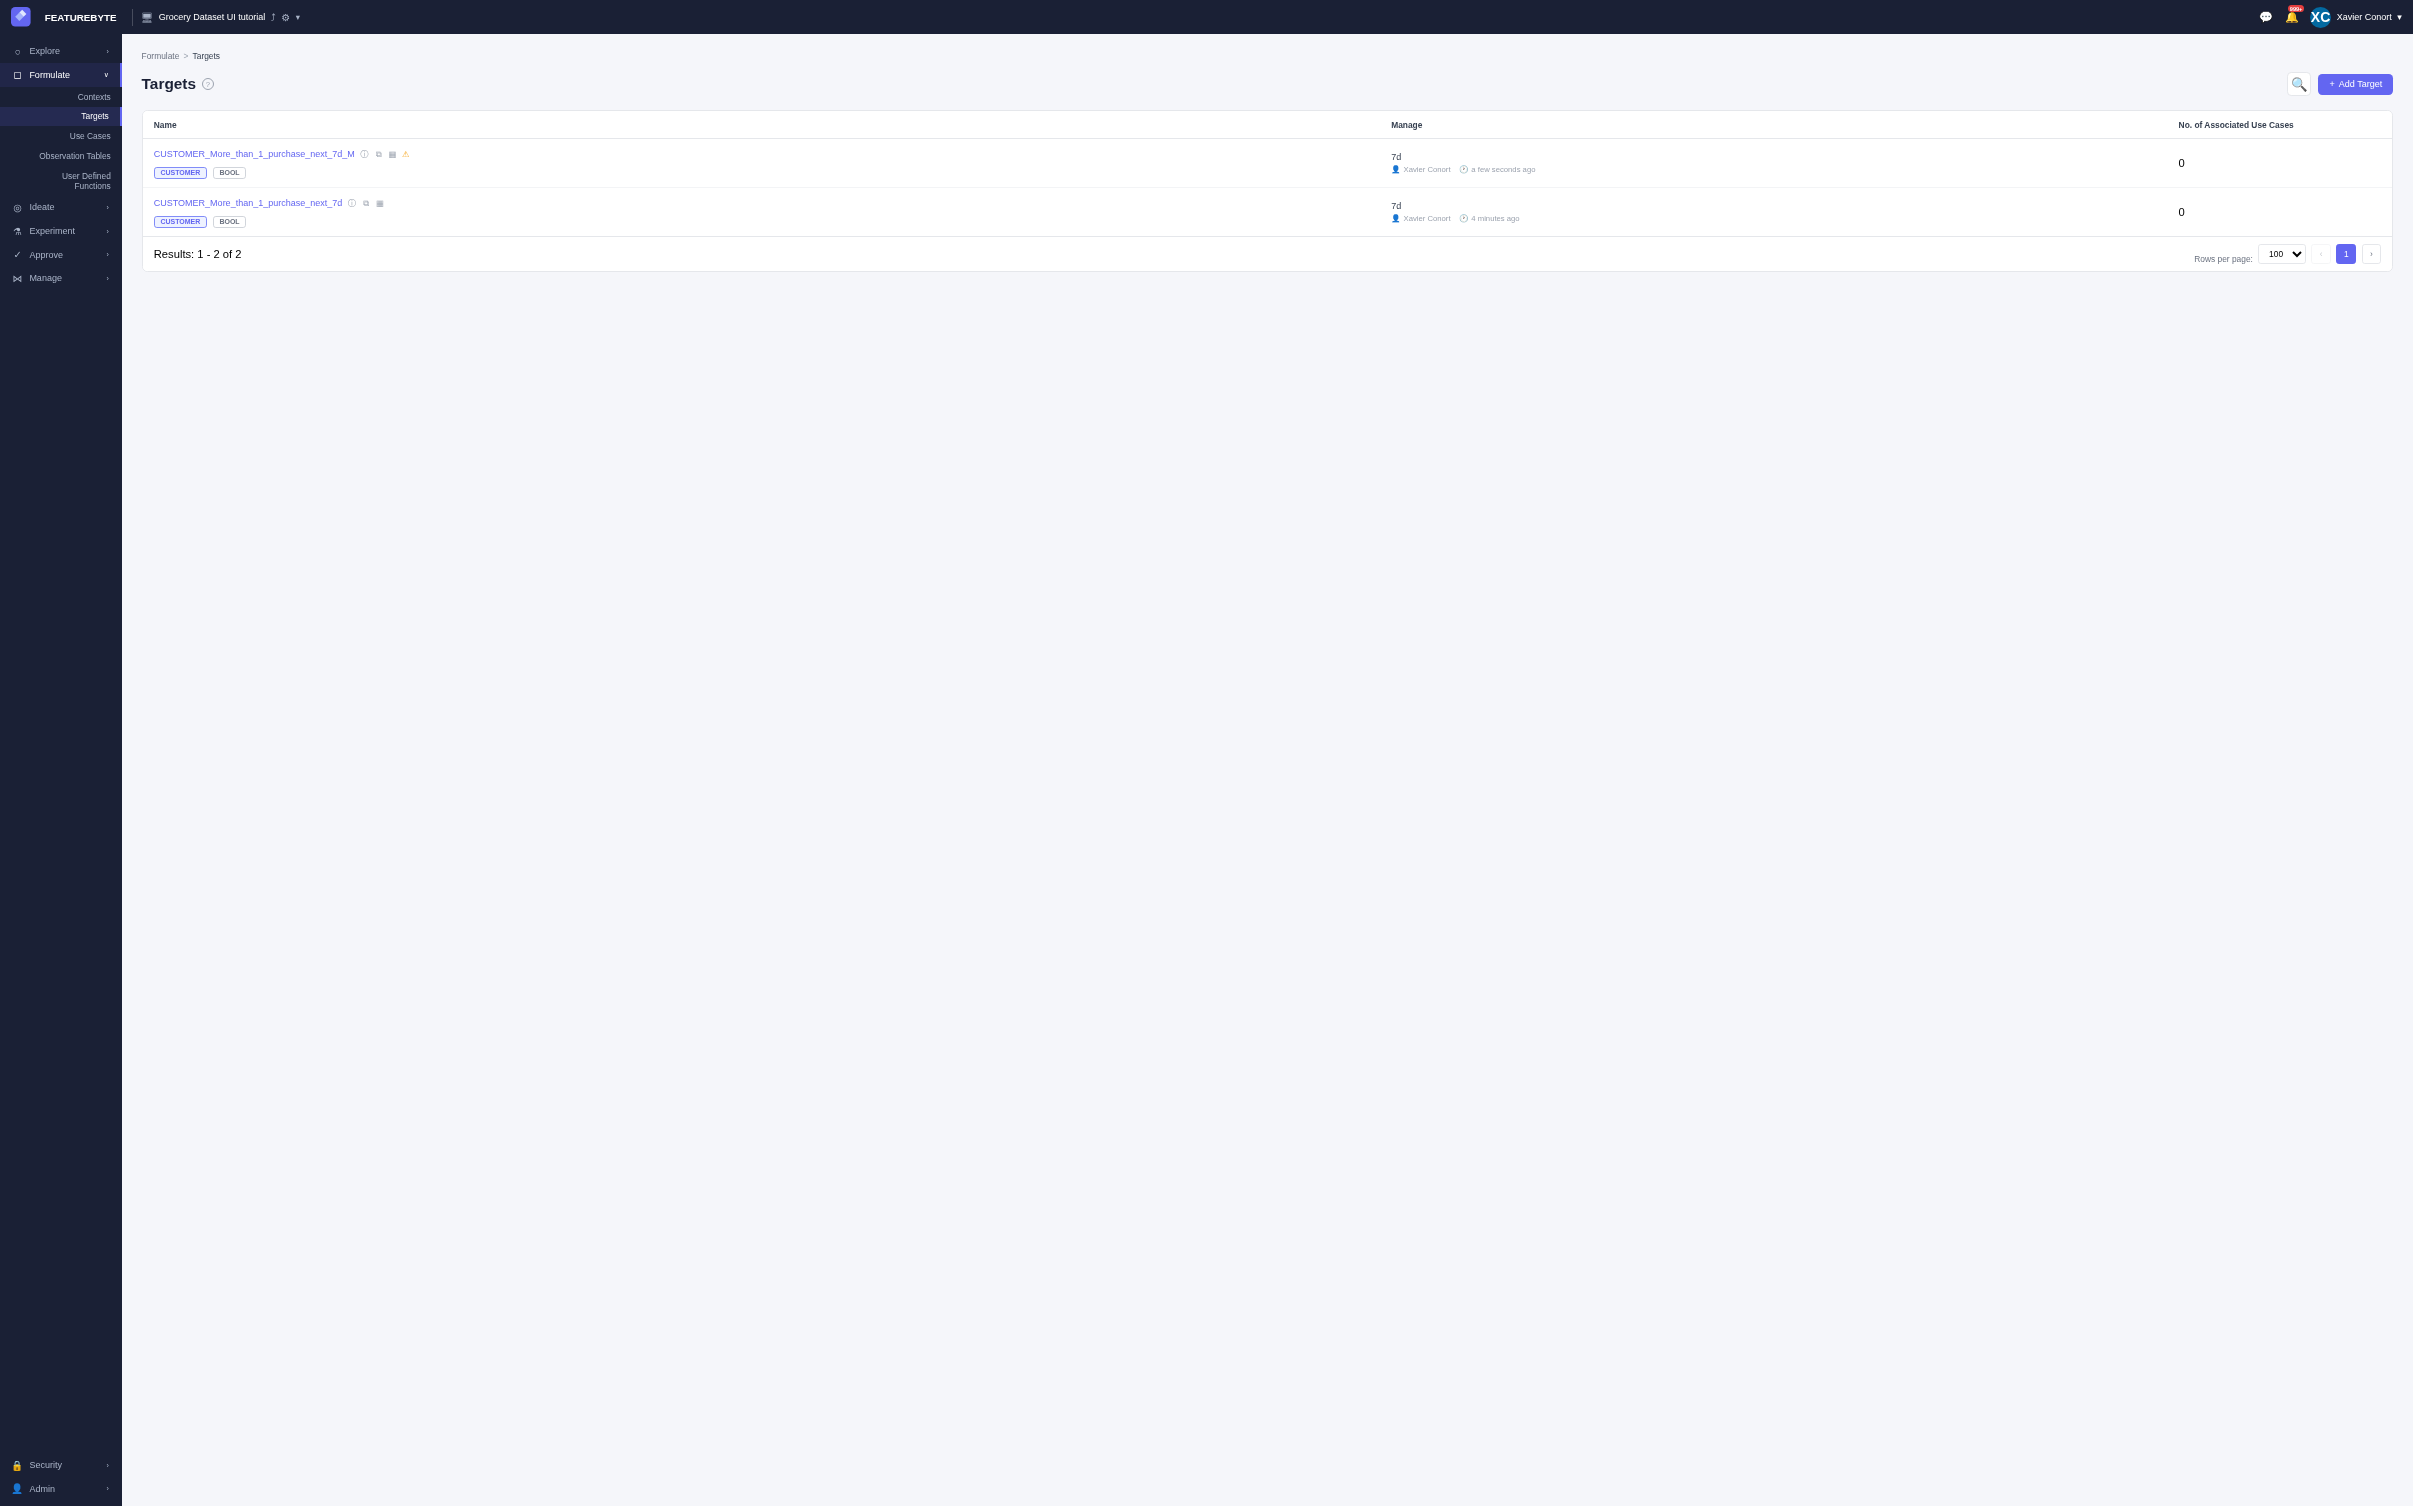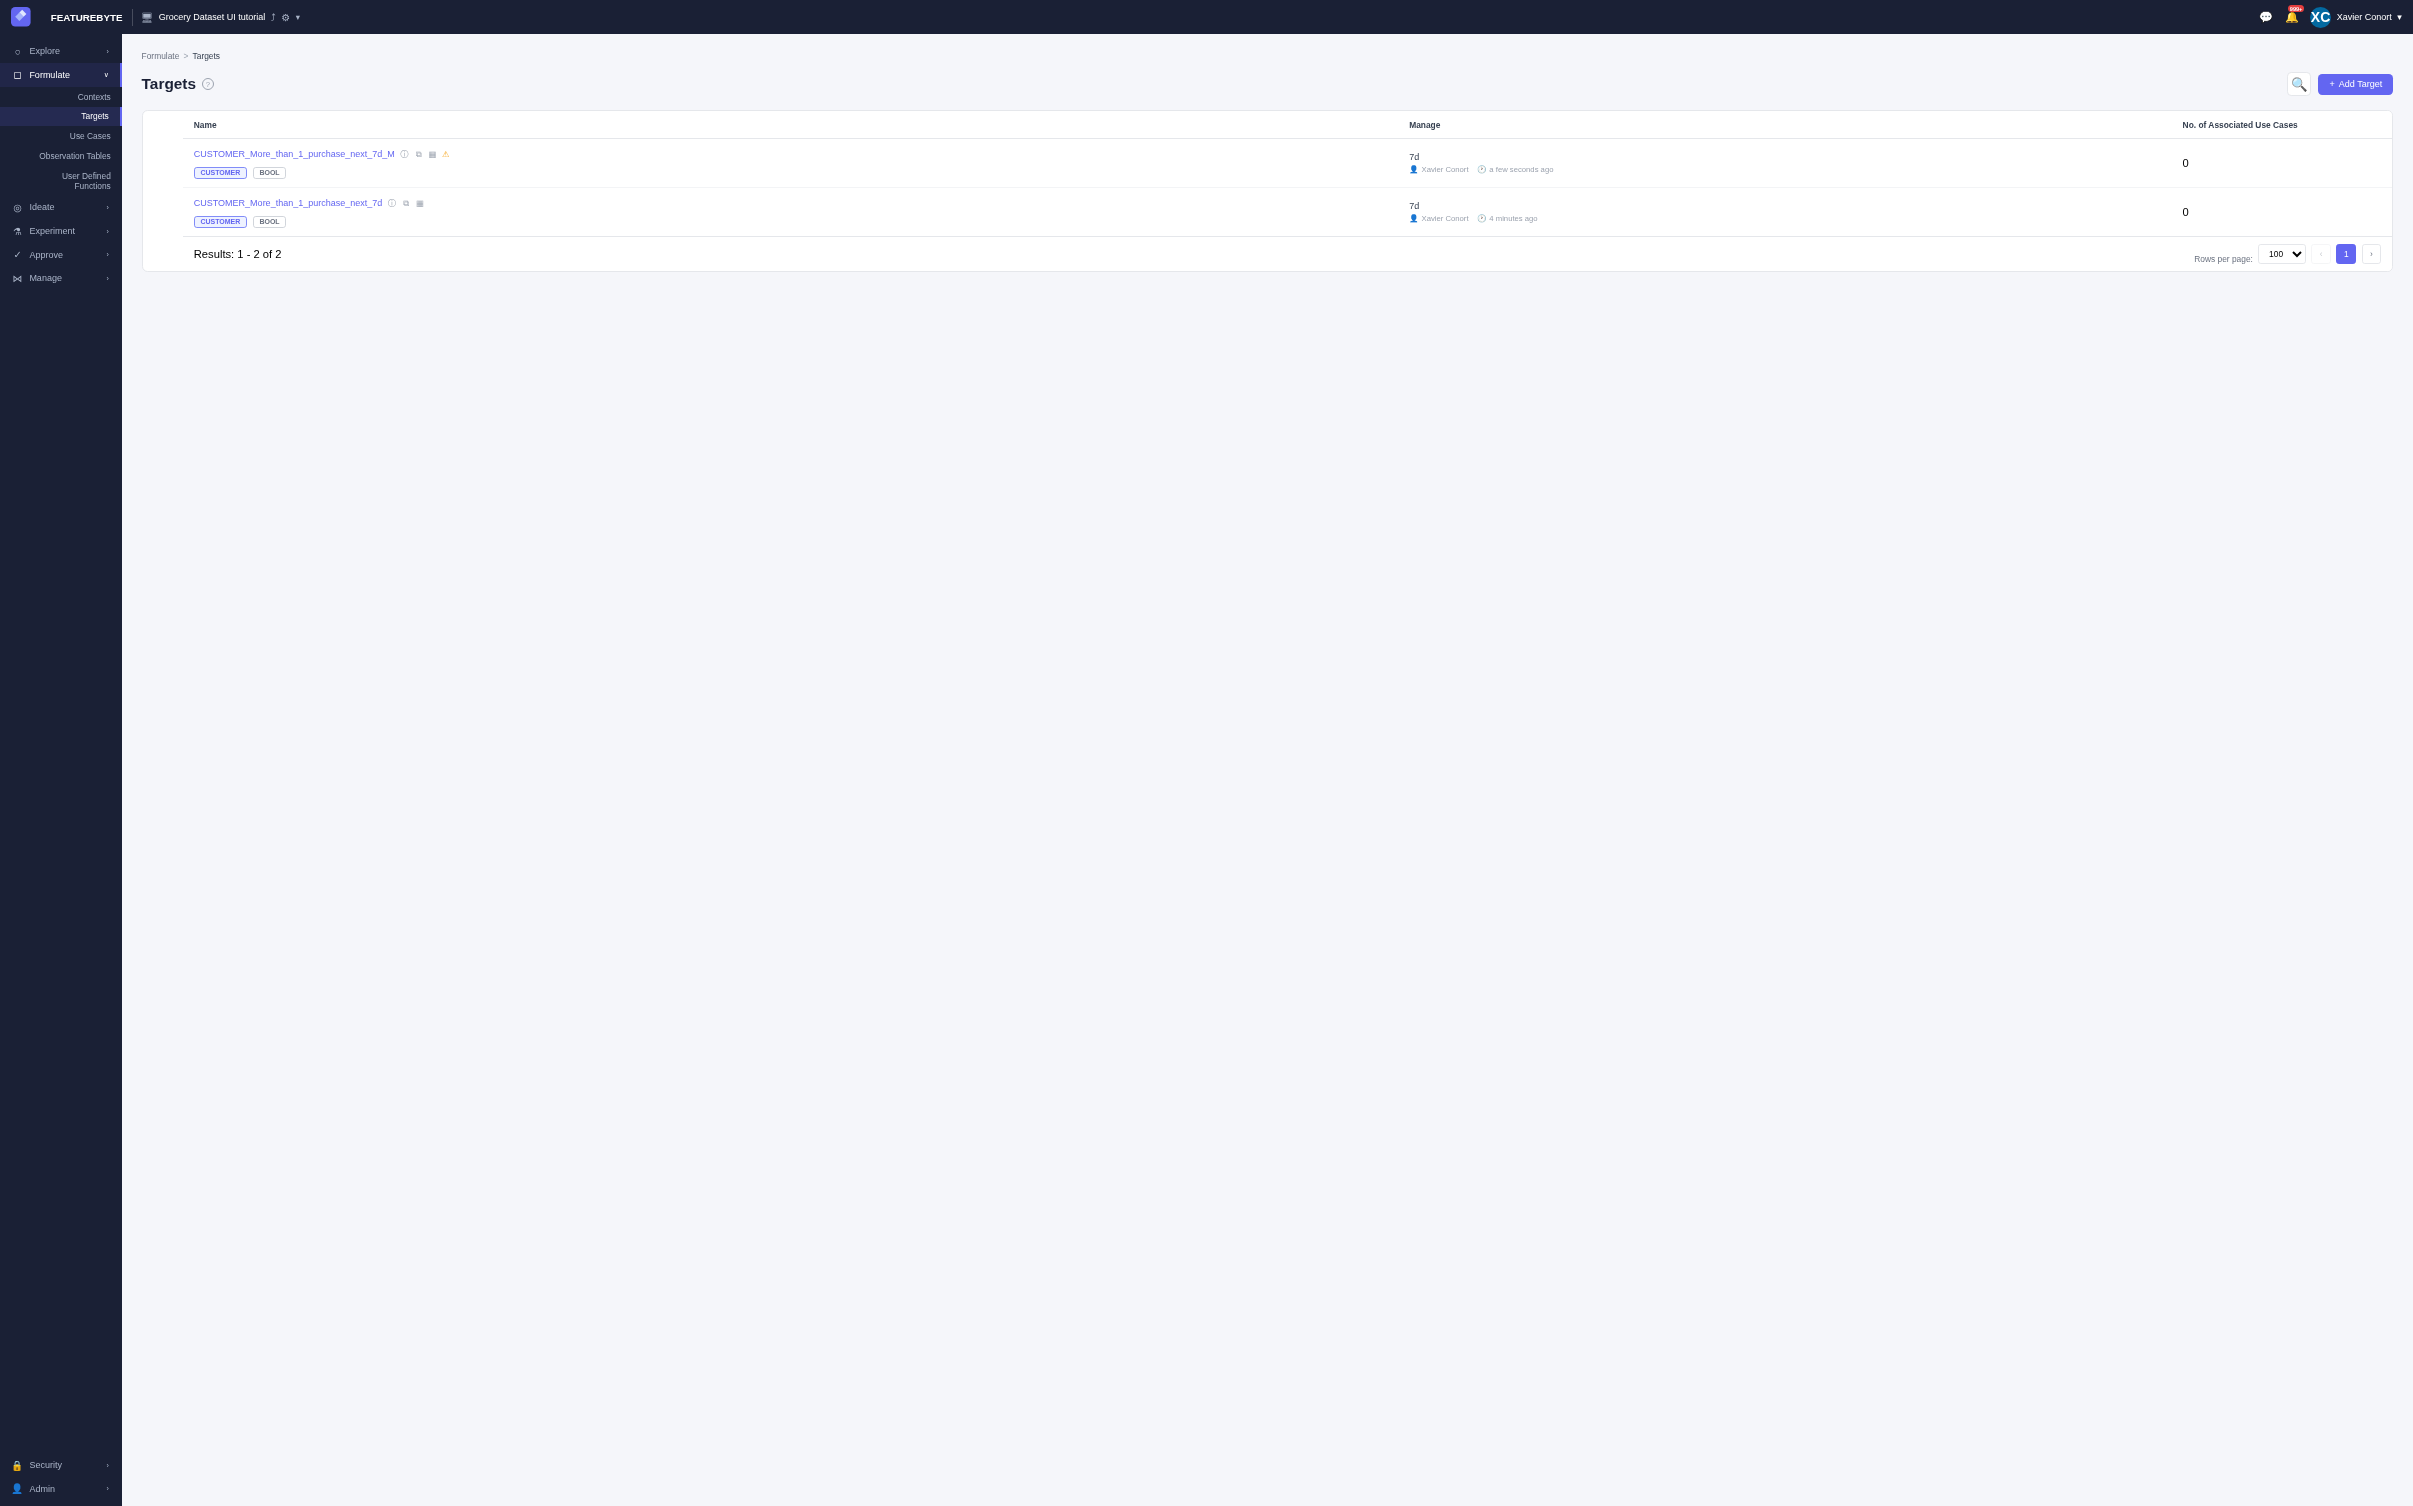--- a/index.html
+++ b/index.html
@@ -11,21 +11,21 @@
       height: 34px;
       display: flex;
       align-items: center;
       padding: 0 11.2px;
       flex-shrink: 0;
       gap: 8.4px;
     }
     .nav-logo {
       display: flex;
       align-items: center;
-      gap: 20px;
+      gap: 14px;
       color: white;
       font-weight: 700;
       font-size: 9.8px;
       width: 112px;
     }
     .logo-icon {
       width: 19.6px;
       height: 19.6px;
     }
     .nav-divider {
@@ -215,21 +215,20 @@
       align-items: center;
       gap: 4.2px;
     }
 
     
     .table-container {
       background: white;
       border-radius: 5.6px;
       border: 0.7px solid #e5e7eb;
       overflow: hidden;
-      padding-left: 40px;
     }
     .data-table {
       width: 100%;
       border-collapse: collapse;
     }
     .data-table th {
       background: white;
       padding: 8.4px 11.2px;
       text-align: left;
       font-size: 8.4px;

